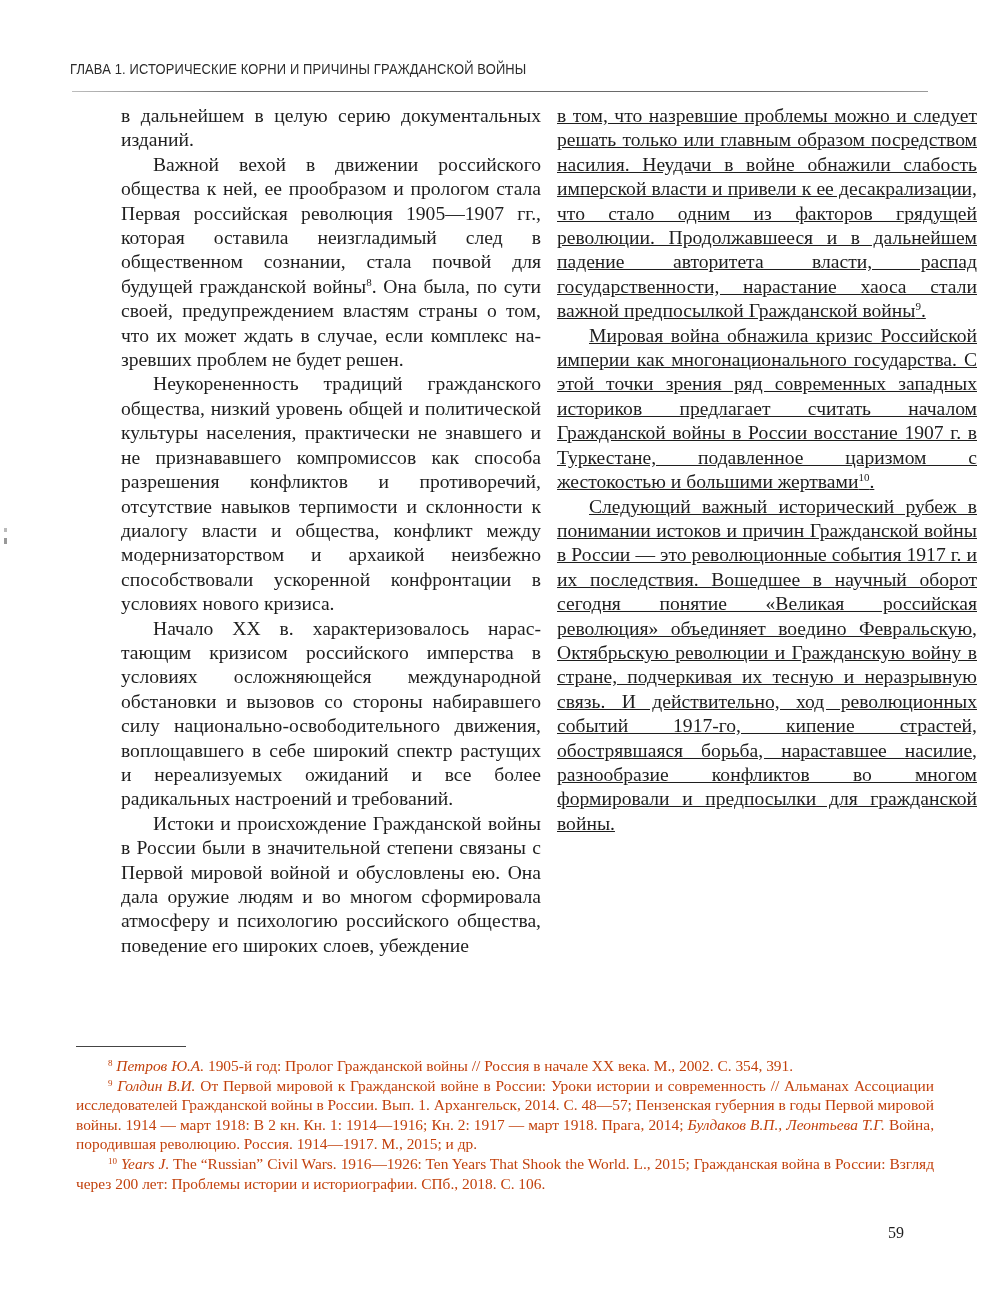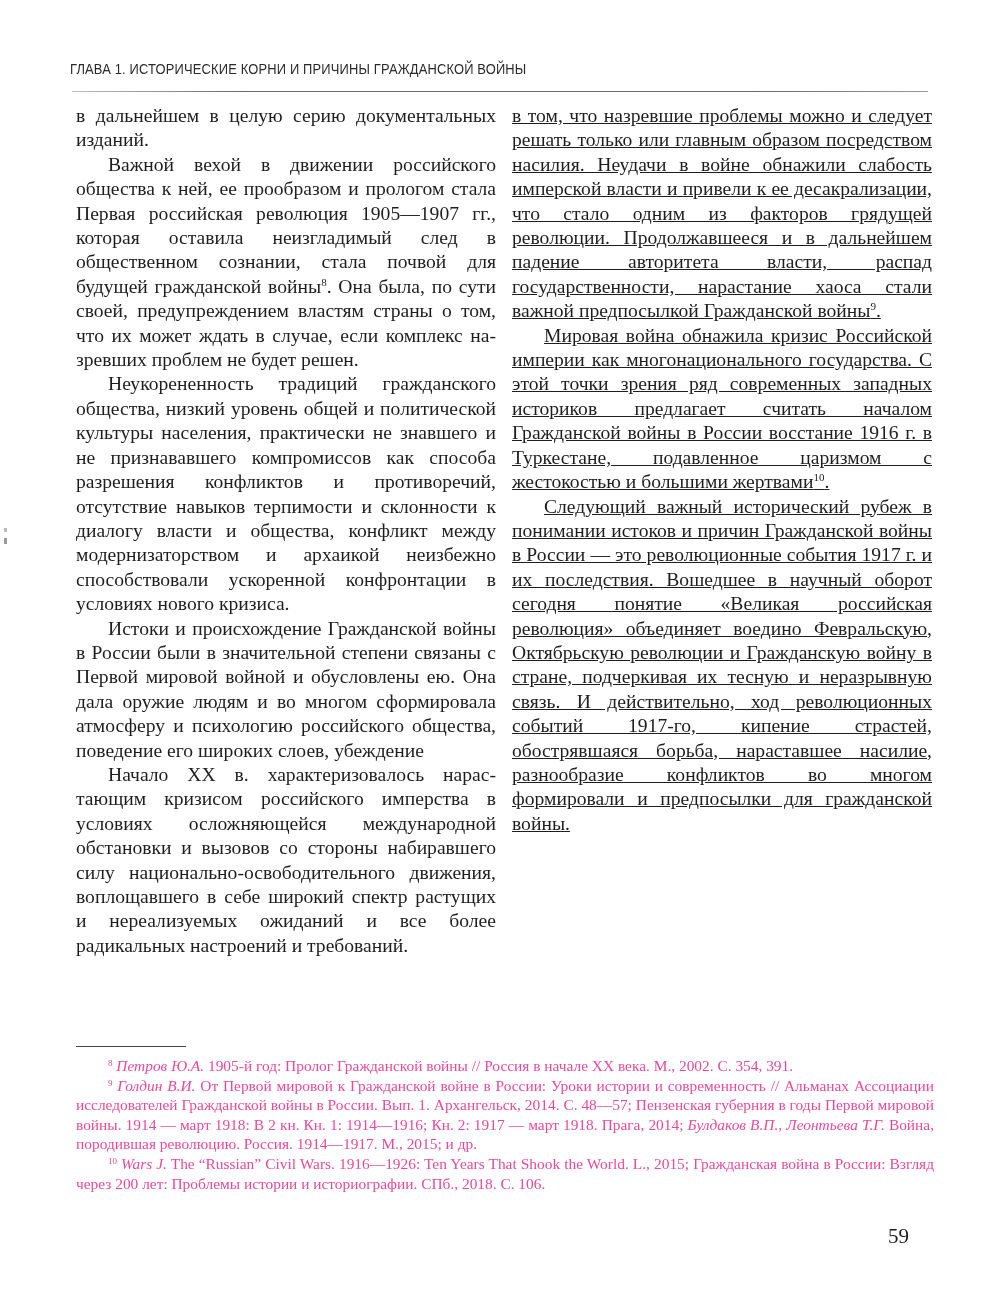--- a/index.html
+++ b/index.html
@@ -9,67 +9,67 @@
     font-family: "Liberation Sans", sans-serif; font-size: 15px; letter-spacing: 0.2px;
     color: #2a2a2a; transform: scaleX(0.86); transform-origin: left top; white-space: nowrap;
   }
   .head-rule {
     position: absolute; left: 72px; top: 91px; width: 856px; height: 1px;
     background: linear-gradient(to right, #bdbdbd, #6a6a6a 20%, #6a6a6a 80%, #9a9a9a);
   }
   .col {
     position: absolute; top: 104px; width: 420px;
     font-family: "Liberation Serif", serif; font-size: 19.6px; line-height: 24.4px;
-    text-align: justify; hyphens: manual; color: #1e1e1e;
+    text-align: justify; hyphens: manual; color: #1e1e1e; margin-left: 45px;
   }
   .col.left { left: 76px; }
   .col.right { left: 512px; text-decoration: underline; }
   .col p { margin: 0; text-indent: 32px; }
   .col p.cont { text-indent: 0; }
   sup { font-size: 11px; line-height: 0; vertical-align: 7px; }
   .fn-rule { position: absolute; left: 76px; top: 1046px; width: 110px; height: 1px; background: #444; }
   .footnotes {
     position: absolute; left: 76px; top: 1056px; width: 858px;
     font-family: "Liberation Serif", serif; font-size: 15.4px; line-height: 19.6px;
-    text-align: justify; color: #ec4899;
+    text-align: justify; color: #c2410c;
   }
   .footnotes p { margin: 0; text-indent: 32px; }
   .footnotes i { font-style: italic; }
   .footnotes sup { font-size: 9px; vertical-align: 5px; }
   .page-number {
     position: absolute; left: 888px; top: 1224px;
-    font-family: "Liberation Serif", serif; font-size: 21px; color: #1e1e1e;
+    font-family: "Liberation Serif", serif; font-size: 16px; color: #1e1e1e;
   }
   .margin-mark { position: absolute; left: 4px; top: 528px; width: 3px; height: 4px; background: #bbb; }
   .margin-mark.b { top: 538px; height: 6px; background: #999; }
 </style>
 </head>
 <body>
 
 <div class="running-head">ГЛАВА 1. ИСТОРИЧЕСКИЕ КОРНИ И ПРИЧИНЫ ГРАЖДАНСКОЙ ВОЙНЫ</div>
 <div class="head-rule"></div>
 
 <div class="margin-mark"></div>
 <div class="margin-mark b"></div>
 
 <div class="col left">
   <p class="cont">в дальнейшем в целую серию документаль­ных изданий.</p>
   <p><span>Важной вехой в движении российского общества к ней, ее прообразом и проло­гом стала Первая российская революция 1905—1907 гг., которая оставила неизгла­димый след в общественном сознании, стала почвой для будущей гражданской войны</span><sup>8</sup><span>. Она была, по сути своей, преду­преждением властям страны о том, что их может ждать в случае, если комплекс на­зревших проблем не будет решен.</span></p>
   <p>Неукорененность традиций граждан­ского общества, низкий уровень общей и политической культуры населения, прак­тически не знавшего и не признававше­го компромиссов как способа разрешения конфликтов и противоречий, отсутствие навыков терпимости и склонности к диа­логу власти и общества, конфликт между модернизаторством и архаикой неизбежно способствовали ускоренной конфронтации в условиях нового кризиса.</p>
+  <p>Начало XX в. характеризовалось нарас­тающим кризисом российского имперства в условиях осложняющейся международ­ной обстановки и вызовов со стороны на­биравшего силу национально-освободи­тельного движения, воплощавшего в себе широкий спектр растущих и нереализуе­мых ожиданий и все более радикальных настроений и требований.</p>
   <p>Истоки и происхождение Гражданской войны в России были в значительной сте­пени связаны с Первой мировой войной и обусловлены ею. Она дала оружие лю­дям и во многом сформировала атмосфе­ру и психологию российского общества, поведение его широких слоев, убеждение</p>
-  <p>Начало XX в. характеризовалось нарас­тающим кризисом российского имперства в условиях осложняющейся международ­ной обстановки и вызовов со стороны на­биравшего силу национально-освободи­тельного движения, воплощавшего в себе широкий спектр растущих и нереализуе­мых ожиданий и все более радикальных настроений и требований.</p>
 </div>
 
 <div class="col right">
   <p class="cont"><span>в том, что назревшие проблемы можно и следует решать только или главным об­разом посредством насилия. Неудачи в вой­не обнажили слабость имперской власти и привели к ее десакрализации, что стало одним из факторов грядущей революции. Продолжавшееся и в дальнейшем падение авторитета власти, распад государственно­сти, нарастание хаоса стали важной пред­посылкой Гражданской войны</span><sup>9</sup><span>.</span></p>
-  <p><span>Мировая война обнажила кризис Рос­сийской империи как многонационального государства. С этой точки зрения ряд со­временных западных историков предлагает считать началом Гражданской войны в Рос­сии восстание 1916 г. в Туркестане, пода­вленное царизмом с жестокостью и боль­шими жертвами</span><sup>10</sup><span>.</span></p>
+  <p><span>Мировая война обнажила кризис Рос­сийской империи как многонационального государства. С этой точки зрения ряд со­временных западных историков предлагает считать началом Гражданской войны в Рос­сии восстание 1907 г. в Туркестане, пода­вленное царизмом с жестокостью и боль­шими жертвами</span><sup>10</sup><span>.</span></p>
   <p>Следующий важный исторический ру­беж в понимании истоков и причин Граж­данской войны в России — это революци­онные события 1917 г. и их последствия. Вошедшее в научный оборот сегодня по­нятие «Великая российская революция» объединяет воедино Февральскую, Ок­тябрьскую революции и Гражданскую вой­ну в стране, подчеркивая их тесную и не­разрывную связь. И действительно, ход революционных событий 1917-го, кипение страстей, обострявшаяся борьба, нарастав­шее насилие, разнообразие конфликтов во многом формировали и предпосылки для гражданской войны.</p>
 </div>
 
 <div class="fn-rule"></div>
 
 <div class="footnotes">
   <p><sup>8</sup> <i>Петров Ю.А.</i><span> 1905-й год: Пролог Гражданской войны // Россия в начале XX века. М., 2002. С. 354, 391.</span></p>
   <p><sup>9</sup> <i>Голдин В.И.</i><span> От Первой мировой к Гражданской войне в России: Уроки истории и современность // Альманах Ассоциации исследователей Гражданской войны в России. Вып. 1. Архангельск, 2014. С. 48—57; Пензенская губерния в годы Первой мировой войны. 1914 — март 1918: В 2 кн. Кн. 1: 1914—1916; Кн. 2: 1917 — март 1918. Прага, 2014; </span><i>Булдаков В.П., Леонтьева Т.Г.</i><span> Война, породившая революцию. Россия. 1914—1917. М., 2015; и др.</span></p>
-  <p><sup>10</sup> <i>Wars J.</i><span> The “Russian” Civil Wars. 1916—1926: Ten Years That Shook the World. L., 2015; Гражданская война в России: Взгляд через 200 лет: Проблемы истории и историографии. СПб., 2018. С. 106.</span></p>
+  <p><sup>10</sup> <i>Years J.</i><span> The “Russian” Civil Wars. 1916—1926: Ten Years That Shook the World. L., 2015; Гражданская война в России: Взгляд через 200 лет: Проблемы истории и историографии. СПб., 2018. С. 106.</span></p>
 </div>
 
 <div class="page-number">59</div>
 
 </body></html>

